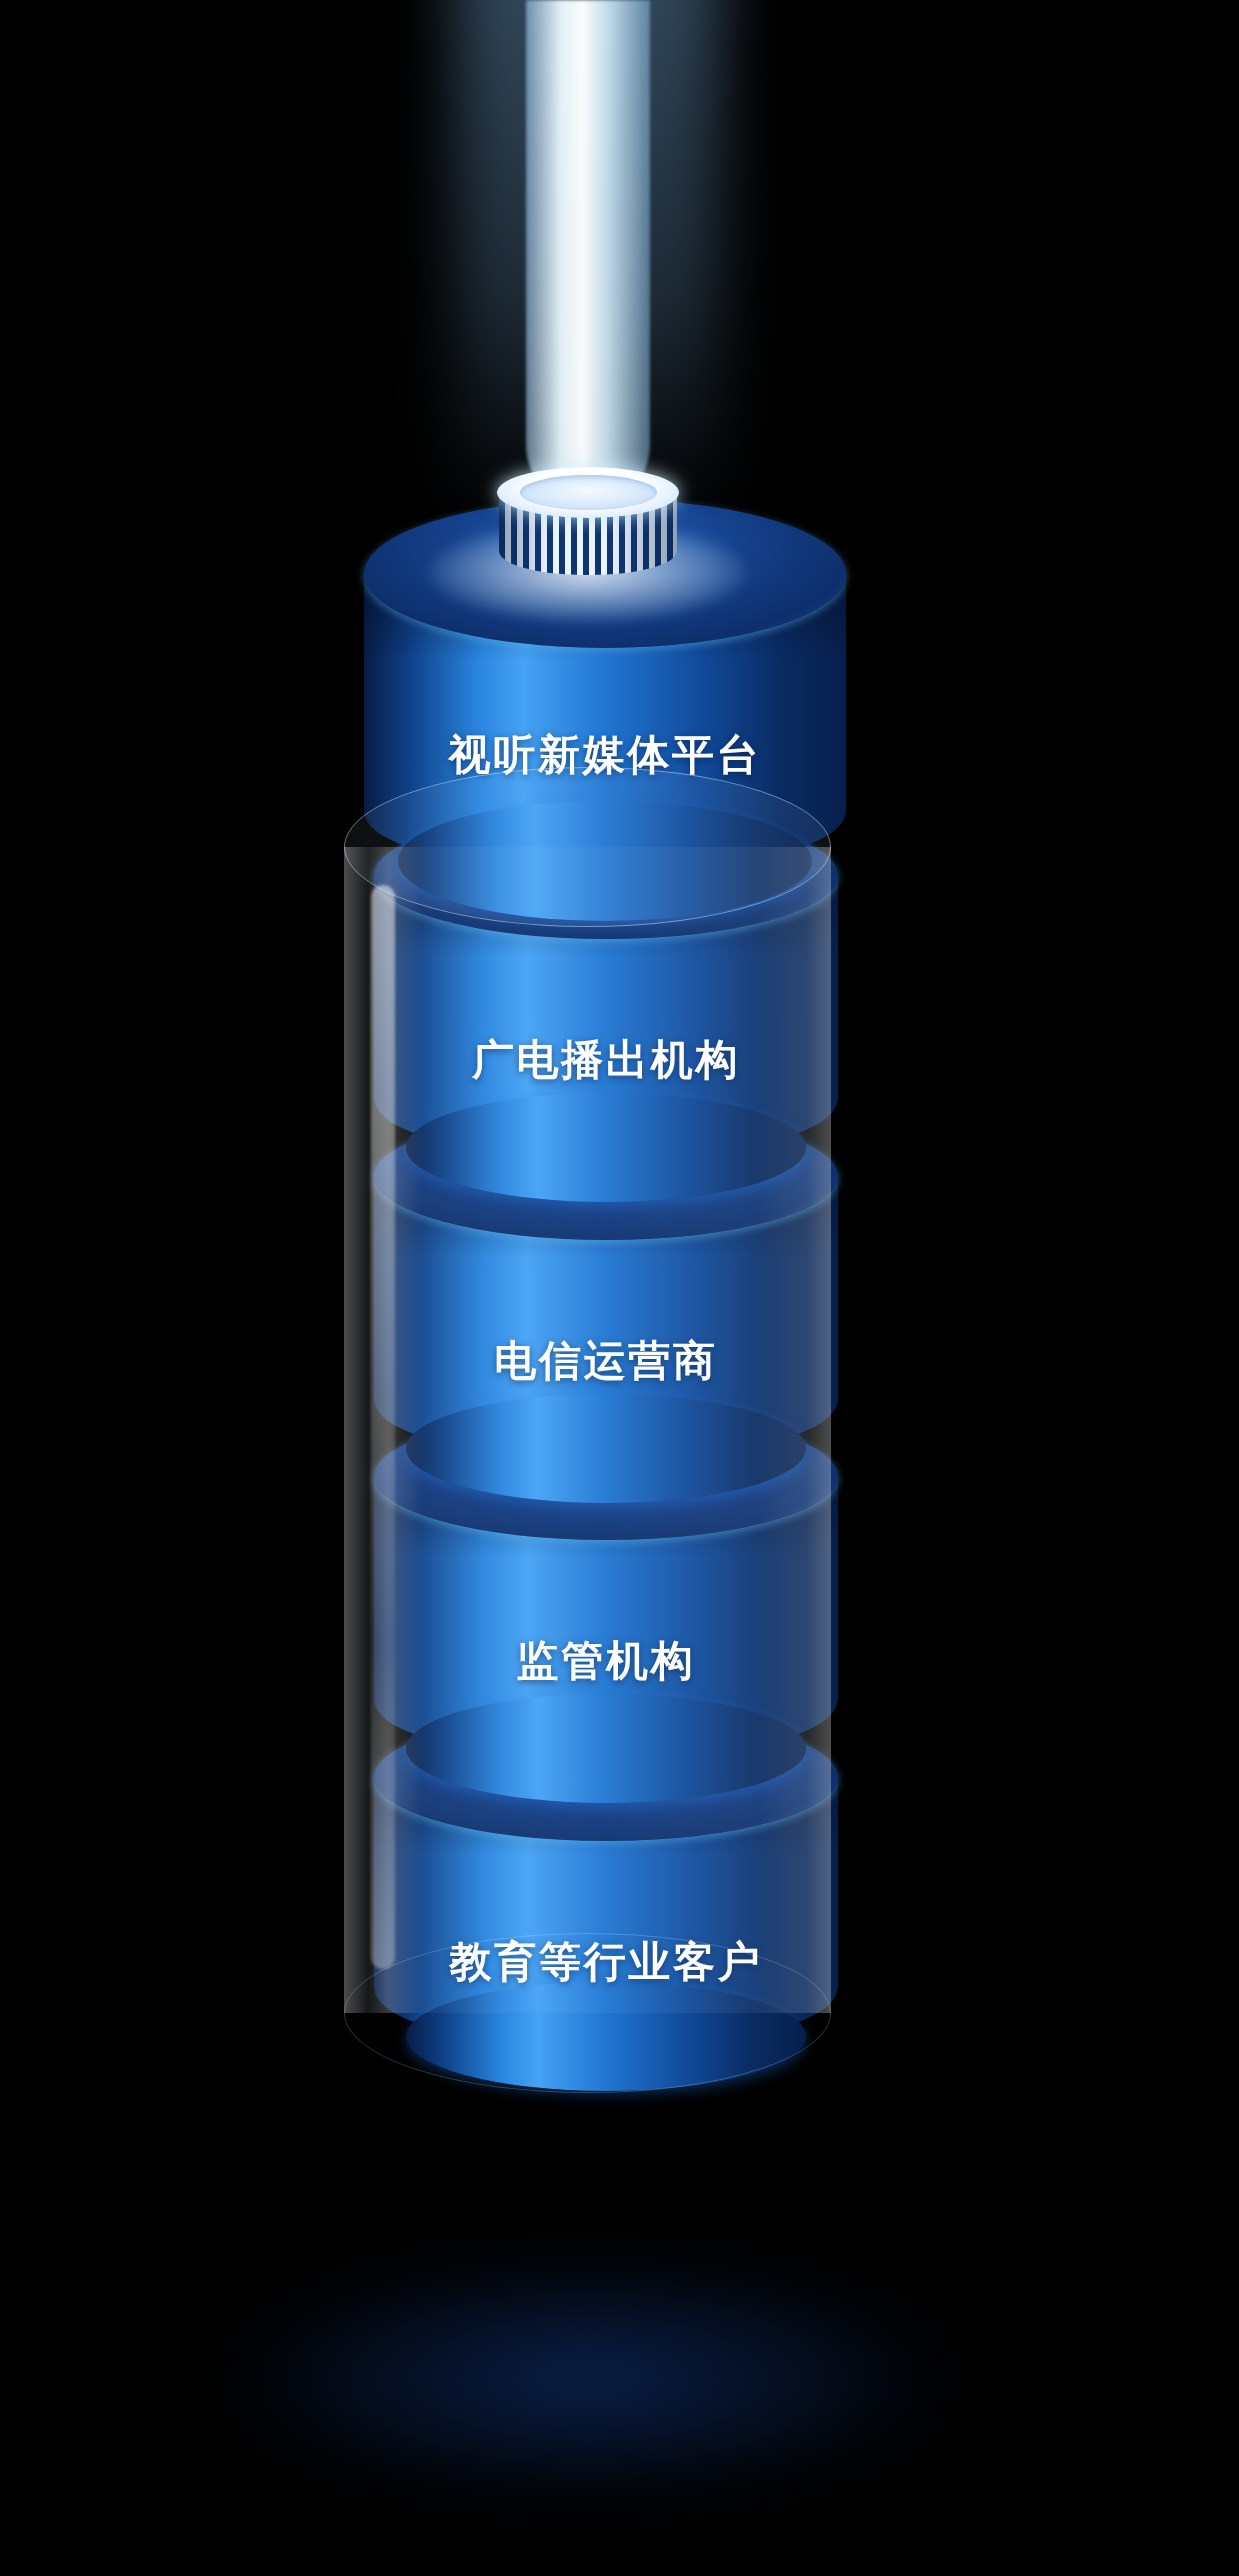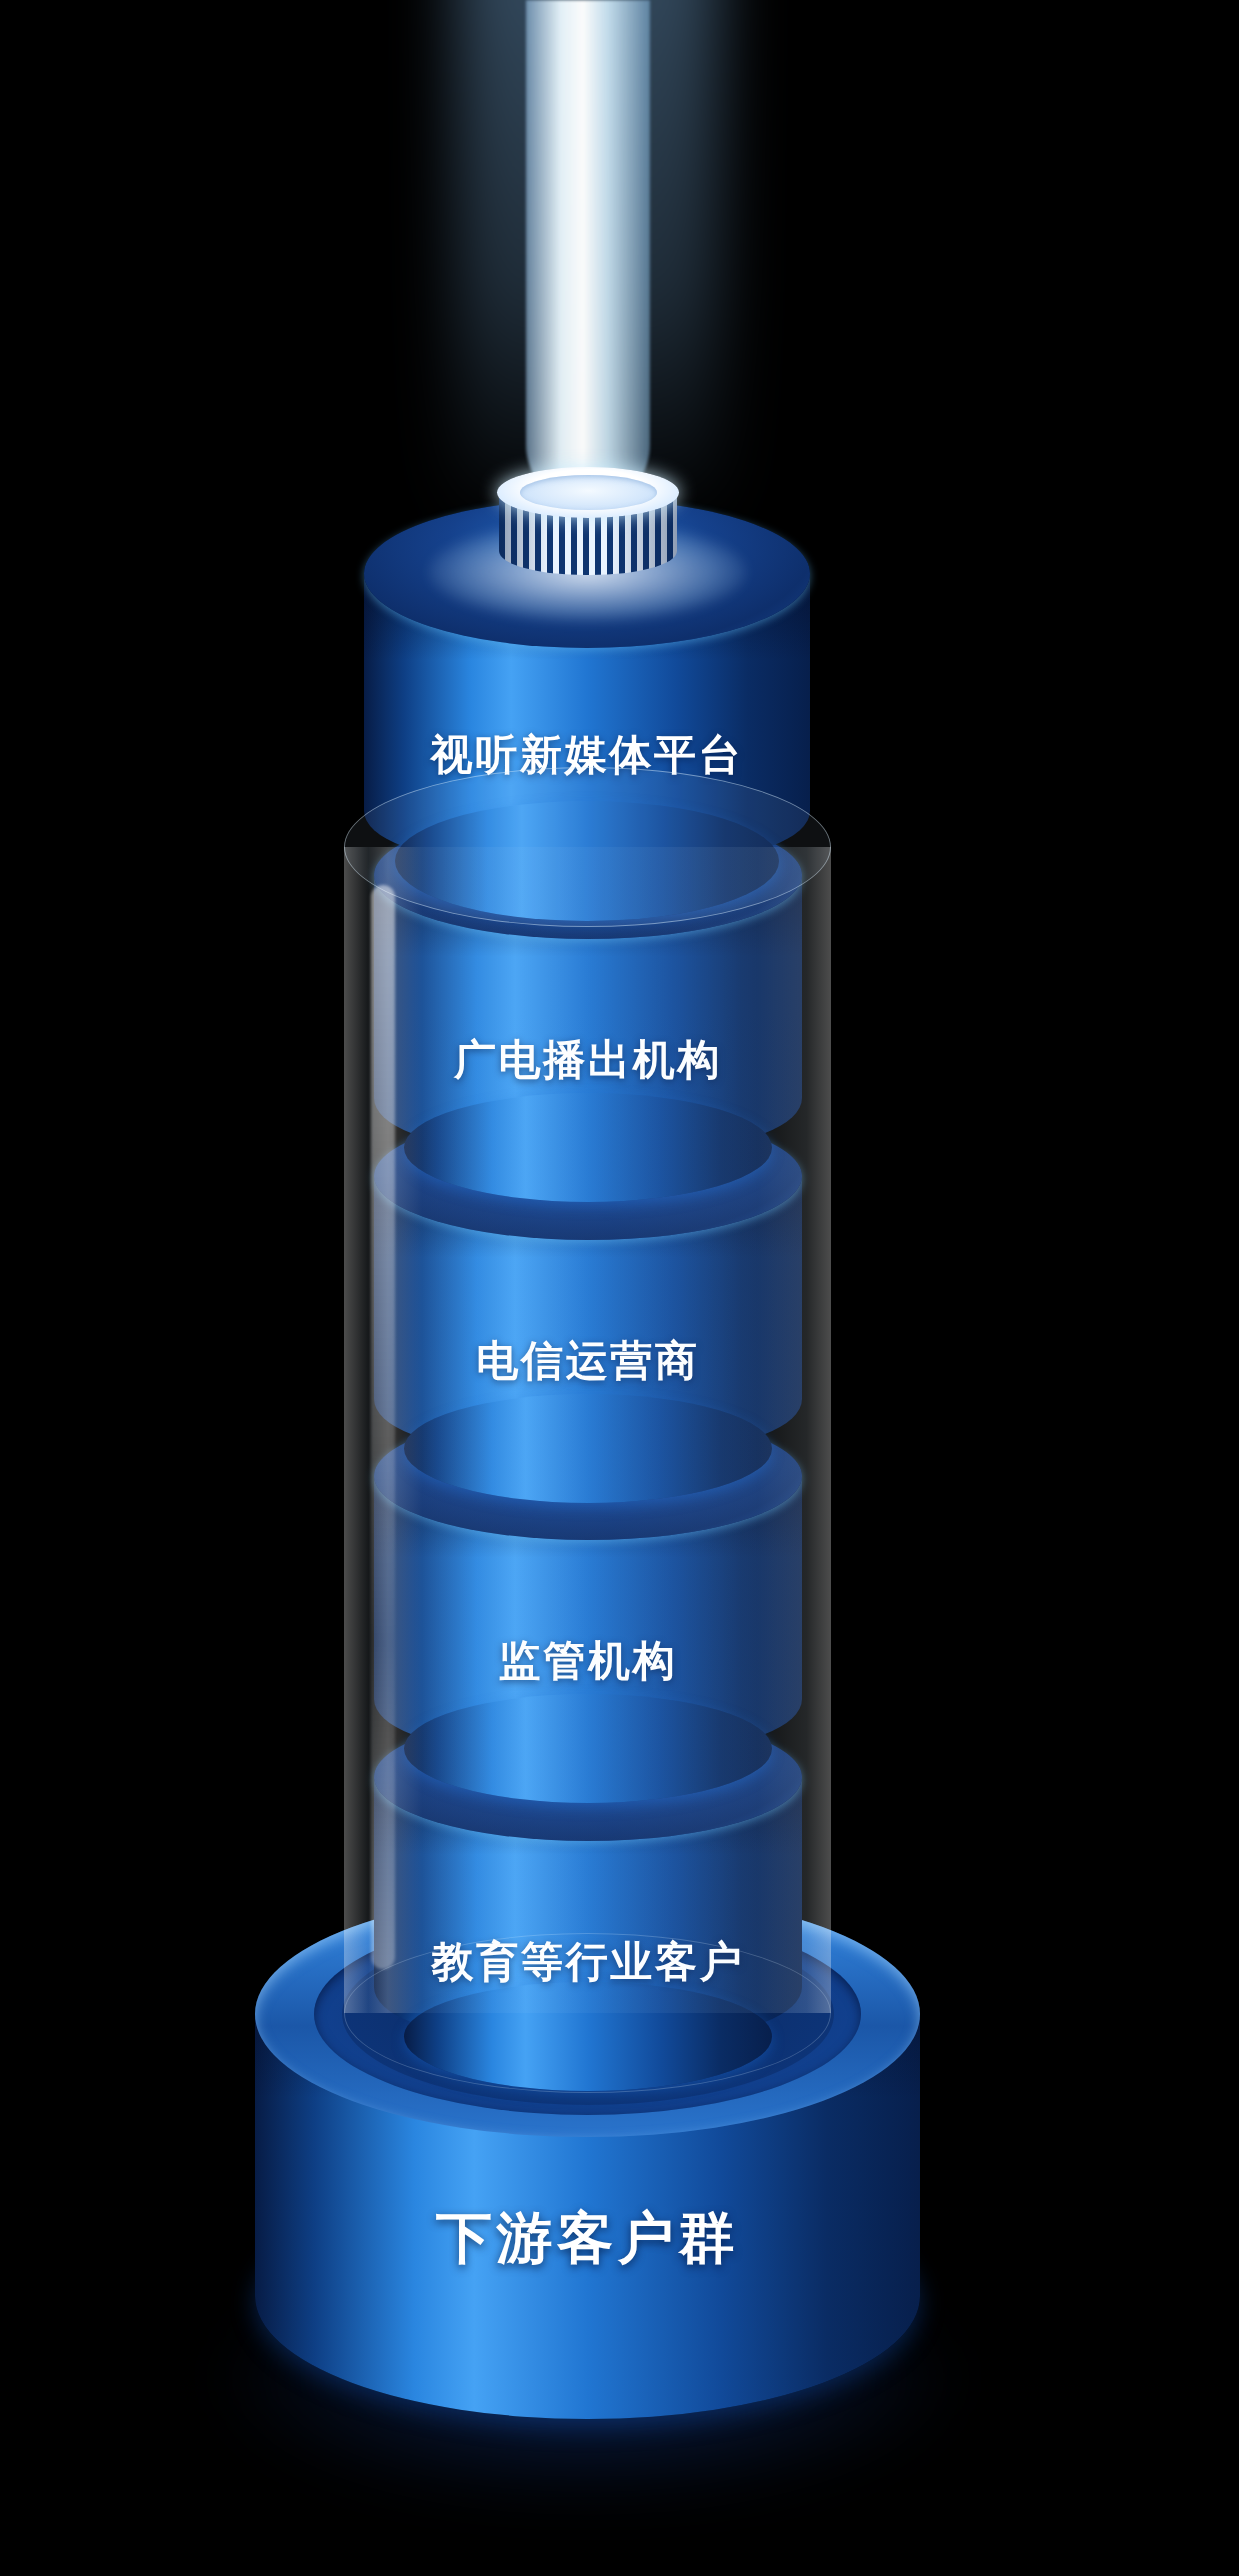--- a/index.html
+++ b/index.html
@@ -22,21 +22,21 @@
   }
 
   
   .base-shadow{
     position:absolute;left:210px;top:2251px;width:756px;height:255px;border-radius:50%;
     background:radial-gradient(ellipse at center,rgba(22,64,150,.5),rgba(0,0,0,0) 70%);
     filter:blur(27px);
   }
 
   
-  .cylinder{position:absolute;}
+  .cylinder{position:absolute;padding-left:36px;}
   .cyl-top,.cyl-body,.cyl-bottom{position:absolute;left:0;width:100%;}
   .cyl-top{
     top:0;border-radius:50%;
     background:radial-gradient(ellipse at 48% 30%,#2465bd 0%,#15418c 40%,#0e2f6c 72%,#173f86 92%,#2a64b4 100%);
     box-shadow:0 2.7px 8.2px rgba(100,195,255,.45);
   }
   .cyl-body{
     background-image:
       linear-gradient(180deg,rgba(3,10,34,.5),rgba(3,10,34,0) 30%),
       linear-gradient(90deg,#071c46 0%,#0e3f85 9%,#2a86e0 24%,#45a2f4 33%,#2176d2 50%,#114a9a 70%,#0a2c64 86%,#071f4c 100%);
@@ -154,28 +154,20 @@
 </head>
 <body>
 
 <div class="stage">
 
   <div class="beam-glow"></div>
   <div class="beam-core"></div>
 
   <div class="base-shadow"></div>
 
-  <div class="base">
-    <div class="base-bottom"></div>
-    <div class="base-body"></div>
-    <div class="base-top"></div>
-    <div class="base-top-inner"></div>
-    <div class="base-top-inner2"></div>
-    <div class="base-label">下游客户群</div>
-  </div>
 
   <div class="cylinder cyl-inner cyl5">
     <div class="cyl-body"></div>
     <div class="cyl-bottom"></div>
     <div class="cyl-top"></div>
     <div class="cyl-label">教育等行业客户</div>
   </div>
 
   <div class="cylinder cyl-inner cyl4">
     <div class="cyl-body"></div>

